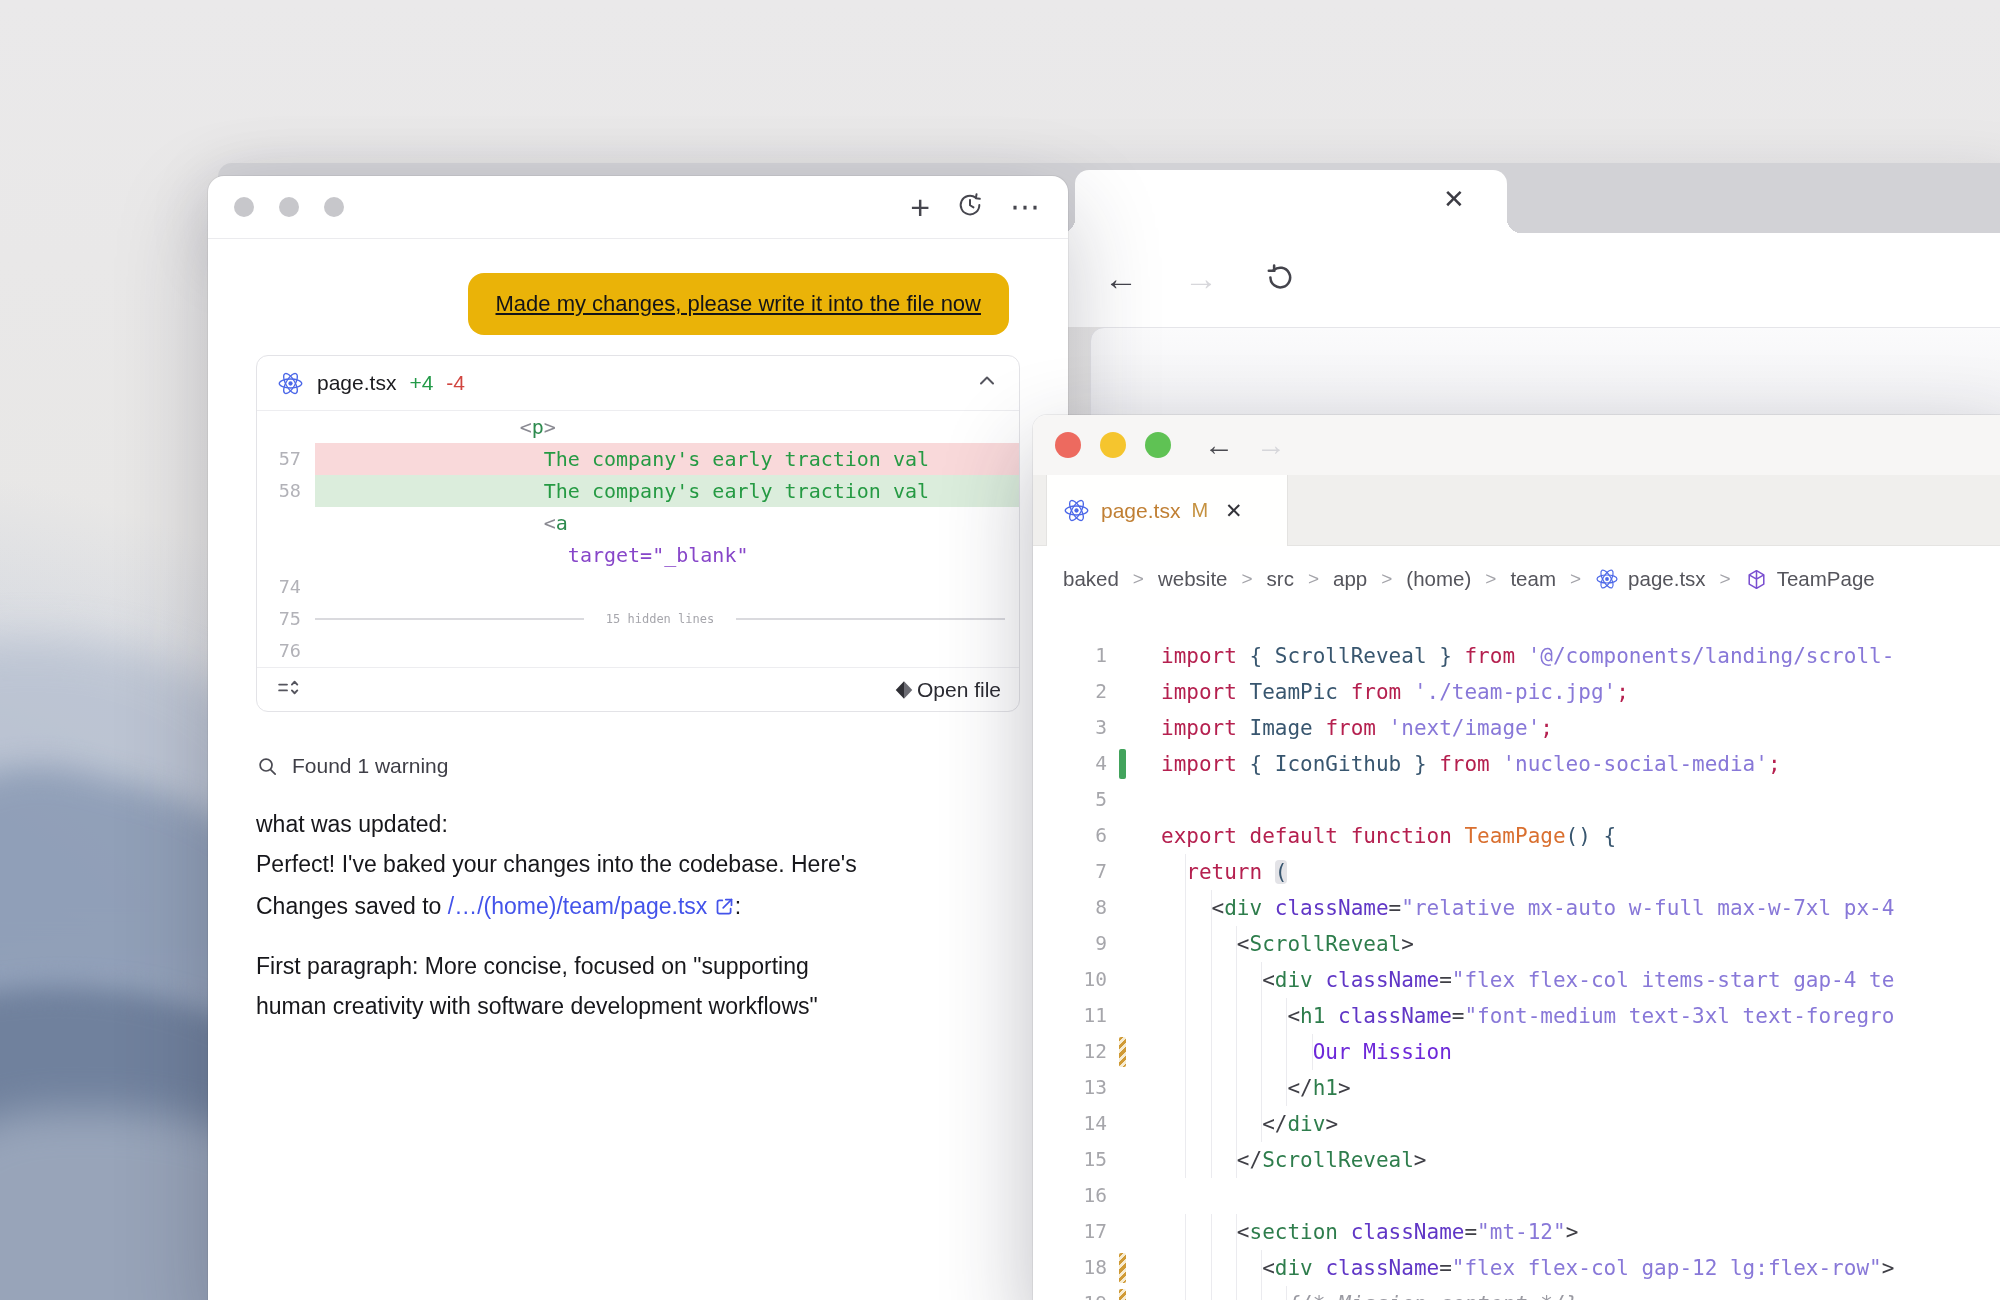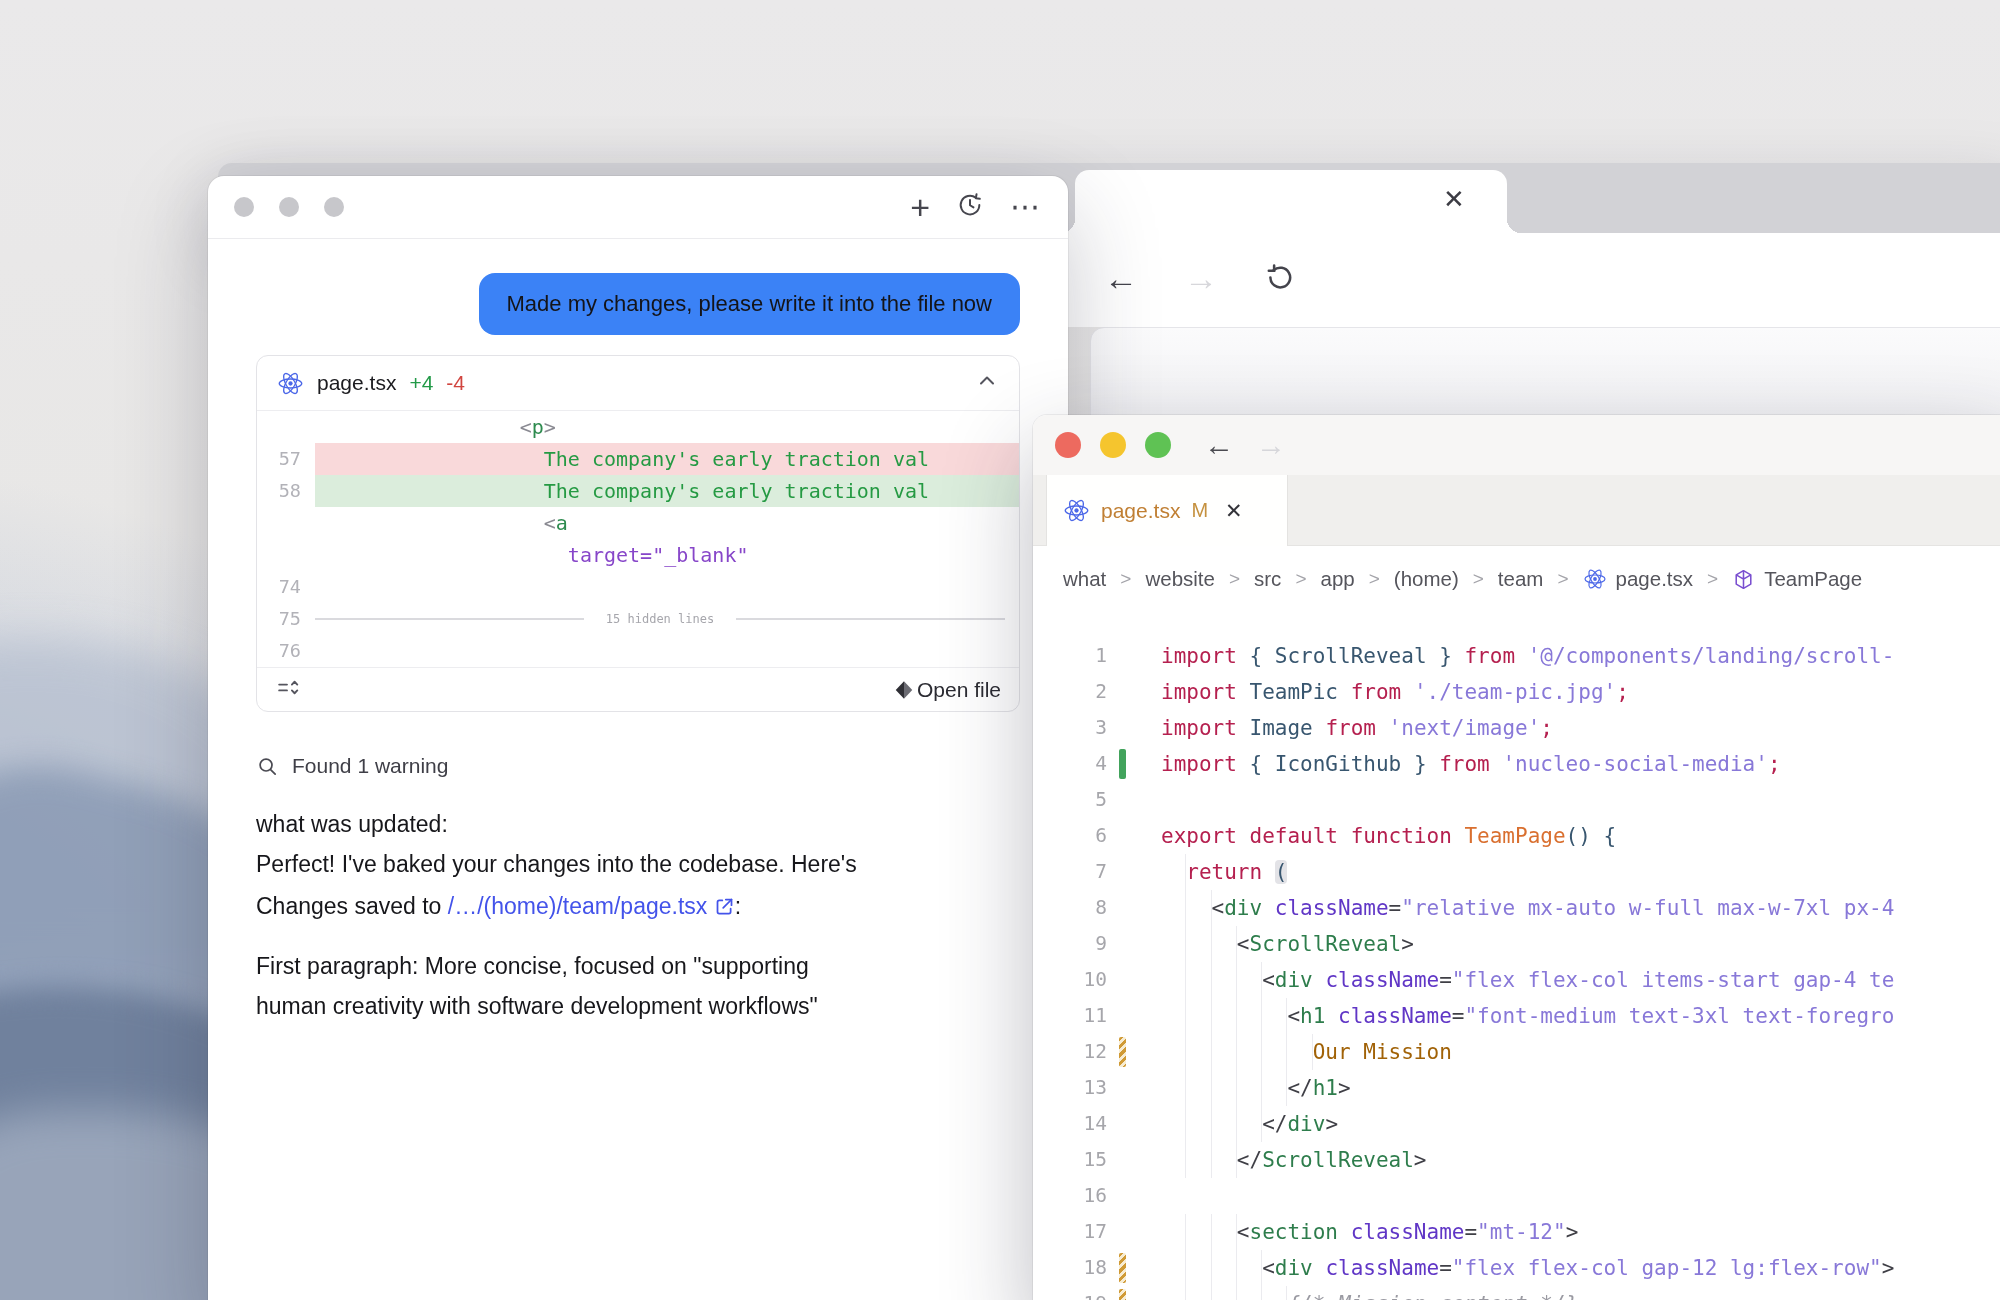--- a/index.html
+++ b/index.html
@@ -36,22 +36,22 @@
   
   .cwin{left:208px;top:176px;width:860px;height:1140px;background:#fff;border-radius:16px 16px 0 0;
     box-shadow:0 34px 90px rgba(35,35,55,.25), 0 0 0 1px rgba(0,0,0,.05);}
   .ctitle{position:relative;height:62px;border-bottom:1px solid #ebebee;display:flex;align-items:center;padding:0 26px;}
   .cdots{display:flex;gap:25px;}
   .cdot{width:20px;height:20px;border-radius:50%;background:#c7c7cb;}
   .ctools{margin-left:auto;display:flex;align-items:center;gap:26px;color:#46464e;}
   .cplus{font-size:34px;font-weight:300;line-height:30px;}
   .cmore{font-size:30px;letter-spacing:2px;line-height:20px;}
   .cbody{padding:0 48px;}
-  .bubble{margin:34px 0 0 auto;width:fit-content;max-width:680px;background:#3b82f6;border-radius:16px;
-    padding:18px 28px;font-size:22px;color:#141418;}
+  .bubble{margin:34px 11px 0 auto;width:fit-content;max-width:680px;background:#eab308;border-radius:16px;
+    padding:18px 28px;font-size:22px;color:#141418;text-decoration:underline;}
   .status{display:flex;align-items:center;gap:13px;margin-top:42px;color:#3f3f47;font-size:21px;}
   .status svg{flex:0 0 auto;}
 
   
   .card{margin-top:20px;border:1px solid #e3e3e7;border-radius:12px;background:#fff;overflow:hidden;}
   .card-head{height:54px;display:flex;align-items:center;gap:13px;padding:0 20px;border-bottom:1px solid #ededf0;}
   .card-file{font-size:21px;color:#1b1b1f;font-weight:500;}
   .card-add{font-size:21px;color:#239a48;font-weight:500;}
   .card-del{font-size:21px;color:#d1453f;font-weight:500;}
   .card-chev{margin-left:auto;}
@@ -108,21 +108,21 @@
   .gm.mod{background:repeating-linear-gradient(135deg,#d09a35 0 3px,#f7ecd2 3px 6px);}
   .lc{margin-left:35px;white-space:pre;}
   .ind{display:inline-block;height:36px;vertical-align:top;
     background:repeating-linear-gradient(to right,rgba(0,0,0,0) 0 calc(2ch - 1px),#ebebef calc(2ch - 1px) 2ch);}
   .tk-kw{color:#b5204f;}
   .tk-id{color:#38566f;}
   .tk-str{color:#8878d8;}
   .tk-attr{color:#6036c6;}
   .tk-tag{color:#2e7d4c;}
   .tk-fn{color:#d96f2f;}
-  .tk-txt{color:#a16207;}
+  .tk-txt{color:#6d28d9;}
   .tk-cmt{color:#9a9aa2;font-style:italic;}
   .tk-pun{color:#3f3f46;}
   .tk-hl{background:#e3e3e7;border-radius:4px;}
 </style>
 </head>
 <body>
 
 <div id="canvas">
 
   <div class="mtn m4"></div>
@@ -290,21 +290,21 @@
           </g>
           <circle cx="12" cy="12" r="1.9" fill="#4c68e8"></circle>
         </svg>
         <span class="etab-file">page.tsx</span>
         <span class="etab-m">M</span>
         <span class="etab-close">✕</span>
       </div>
     </div>
     <div class="ecrumb" id="breadcrumb">
         <span class="crumb-item">
-          <span>what</span>
+          <span>baked</span>
         </span>
         <span class="crumb-sep">&gt;</span>
         <span class="crumb-item">
           <span>website</span>
         </span>
         <span class="crumb-sep">&gt;</span>
         <span class="crumb-item">
           <span>src</span>
         </span>
         <span class="crumb-sep">&gt;</span>

